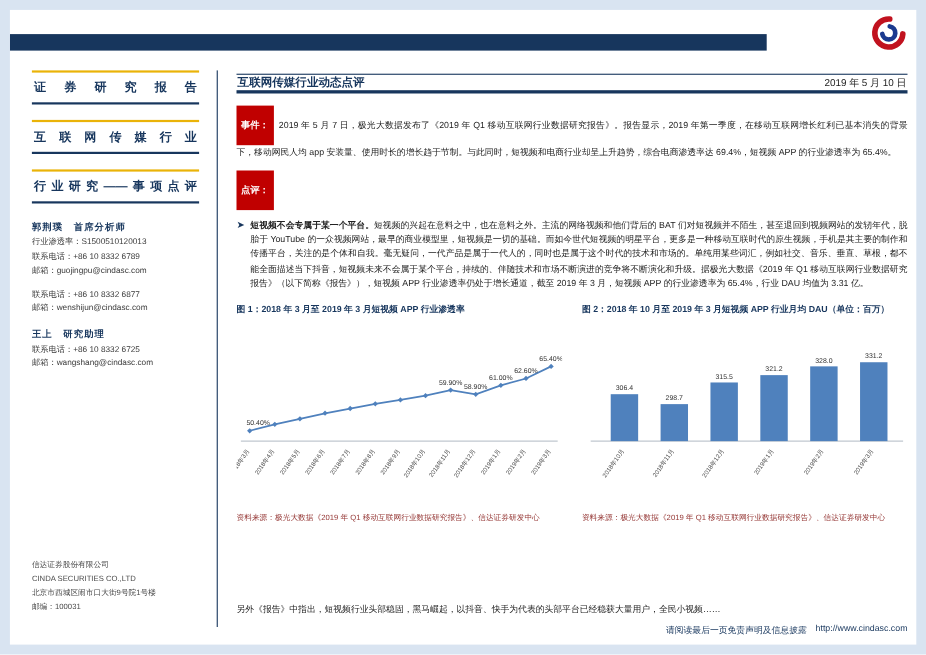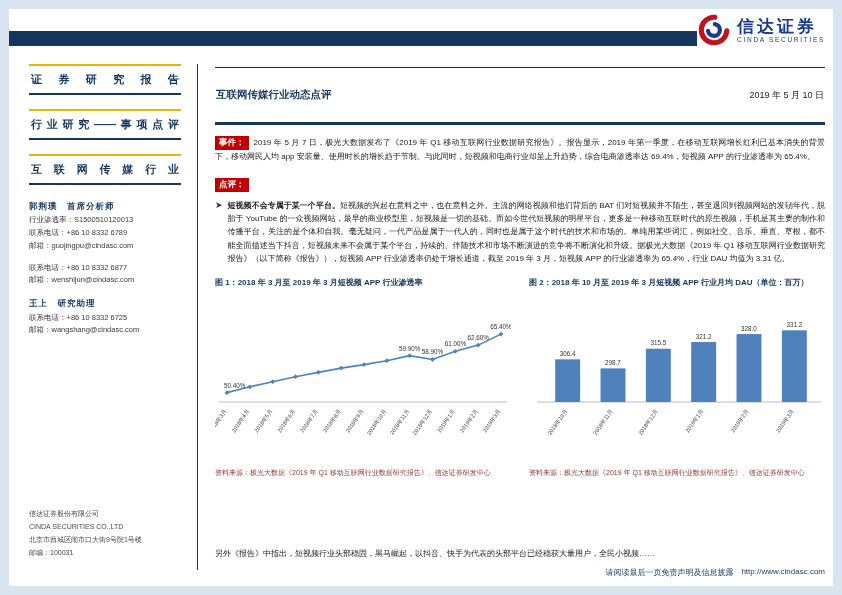--- a/index.html
+++ b/index.html
@@ -13,27 +13,27 @@
   .sidebar{position:absolute;left:20px;top:55px;width:152px;}
   .side-item{border-top:2px solid #eab308;border-bottom:2px solid #17365d;padding:6px 2px;margin-bottom:14px;
              font-size:11px;font-weight:bold;color:#17365d;text-align:justify;text-align-last:justify;}
   .analyst{margin-top:9px;font-size:7.5px;color:#3a3a3a;line-height:1.7;}
   .analyst .name{font-size:8.5px;font-weight:bold;color:#17365d;letter-spacing:1px;margin-bottom:1px;}
   .company{position:absolute;left:20px;bottom:26px;width:172px;font-size:7px;color:#4a4a4a;line-height:1.85;}
   .vline{position:absolute;left:188px;top:55px;bottom:16px;width:1px;background:#17365d;}
   .main{position:absolute;left:206px;top:46px;right:8px;}
   .title{font-size:15px;font-weight:bold;color:#c00000;margin:0;letter-spacing:0.5px;}
   .subrow{margin-top:12px;border-top:1px solid #17365d;border-bottom:3px solid #17365d;
-          padding:20px 1px;display:flex;justify-content:space-between;align-items:center;}
+          padding:0 1px;display:flex;justify-content:space-between;align-items:center;}
   .subtitle{font-size:10.5px;font-weight:bold;color:#17365d;}
   .date{font-size:9px;color:#222;}
   .para{font-size:8px;color:#222;line-height:1.65;text-align:justify;margin:0;}
   .event{margin-top:11px;}
   .redlabel{display:inline-block;background:#c00000;color:#ffffff;font-size:8.5px;font-weight:bold;
-            padding:1px 4px;margin-right:5px;line-height:1.4;}
+            padding:12px 4px;margin-right:5px;line-height:1.4;}
   .comment-row{margin-top:10px;text-decoration:underline;}
   .bullet{display:flex;margin-top:7px;}
   .bullet .marker{color:#17365d;font-size:9px;line-height:1.4;margin-right:5px;flex:none;}
   .charts{display:flex;gap:18px;margin-top:12px;}
   .chart{flex:1;min-width:0;}
   .chart-title{font-size:8px;font-weight:bold;color:#17365d;line-height:1.45;min-height:21px;}
   .chart svg{width:100%;height:auto;display:block;}
   .source{font-size:7px;color:#953735;line-height:1.5;margin-top:2px;text-align:justify;}
   .closing{position:absolute;left:206px;right:170px;bottom:26px;}
   .footer{position:absolute;right:8px;bottom:8px;display:flex;gap:8px;font-size:8px;color:#17365d;}
@@ -44,31 +44,27 @@
 
 <div class="page">
 
   <div class="top-bar"></div>
 
   <div class="logo">
     <svg width="34" height="34" viewBox="0 0 40 40">
       <path d="M21 5 A15 15 0 1 0 35 21" fill="none" stroke="#c1121f" stroke-width="6" stroke-linecap="round"></path>
       <path d="M21 13 A7 7 0 1 1 13 21" fill="none" stroke="#1b3a8f" stroke-width="5" stroke-linecap="round"></path>
     </svg>
-    <div class="logo-text">
-      <div class="logo-cn">信达证券</div>
-      <div class="logo-en">CINDA SECURITIES</div>
-    </div>
   </div>
 
   <div class="sidebar">
     <div id="sidebar-items">
         <div class="side-item">证券研究报告</div>
+        <div class="side-item">互联网传媒行业</div>
         <div class="side-item">行业研究——事项点评</div>
-        <div class="side-item">互联网传媒行业</div>
       </div>
     <div id="analysts">
         <div class="analyst">
           <div class="name">郭荆璞　首席分析师</div>
           <div>行业渗透率：S1500510120013</div>
           <div>联系电话：+86 10 8332 6789</div>
           <div>邮箱：guojingpu@cindasc.com</div>
         </div>
         <div class="analyst">
           <div>联系电话：+86 10 8332 6877</div>

